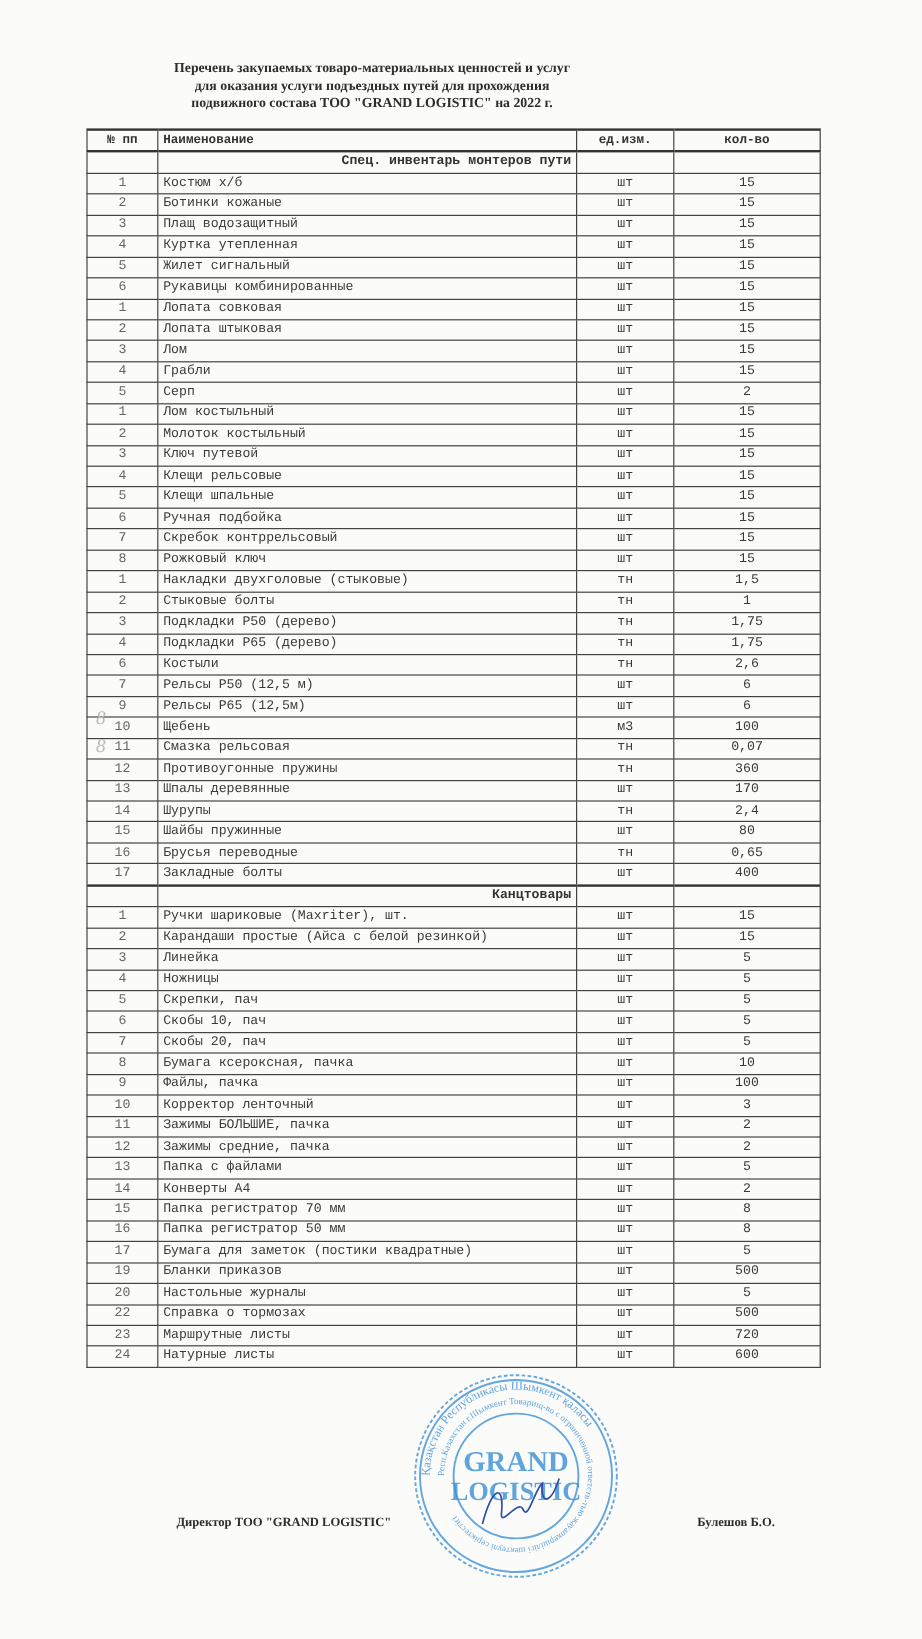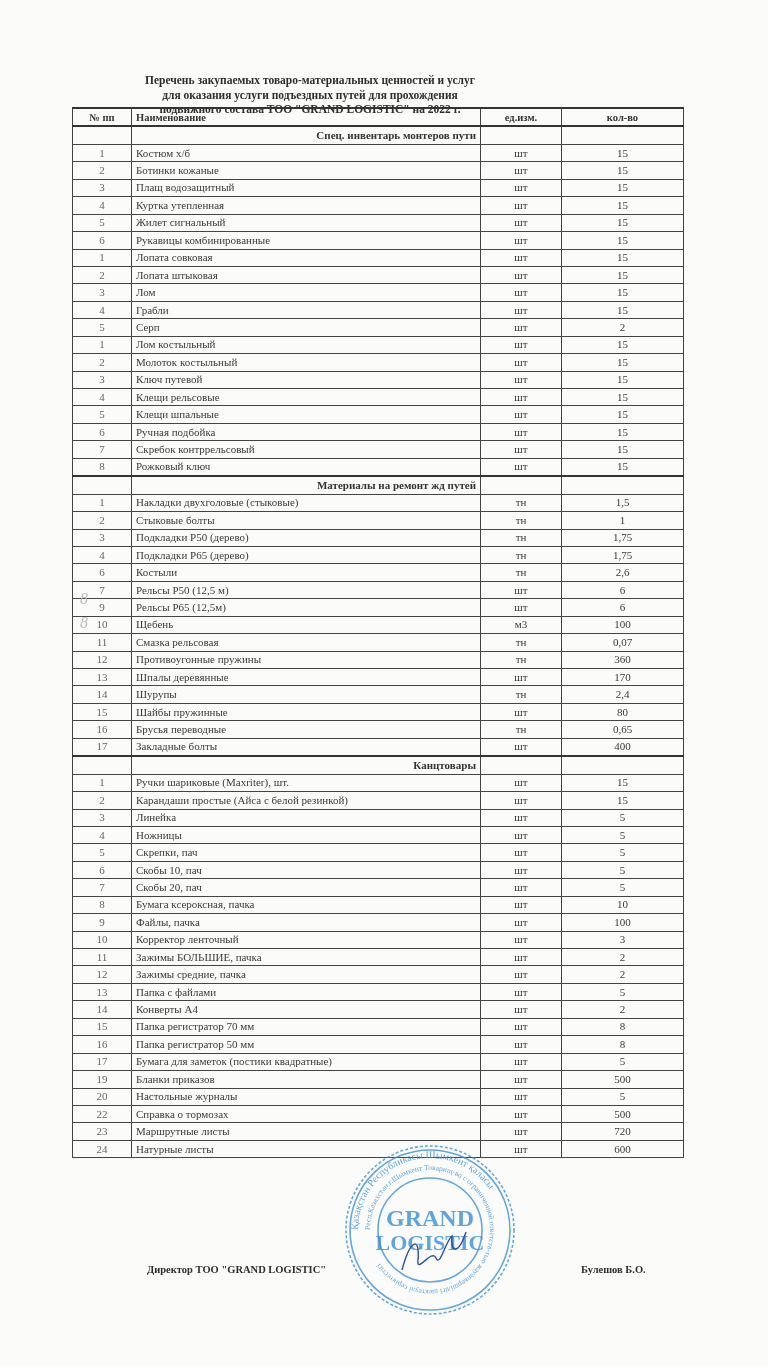--- a/index.html
+++ b/index.html
@@ -3,25 +3,25 @@
 <meta charset="utf-8">
 <style>
   html, body { margin: 0; padding: 0; }
   body {
     width: 768px; height: 1366px; background: #fbfbfa; position: relative;
     font-family: "Liberation Serif", "DejaVu Serif", serif; color: #2a2a2a;
     overflow: hidden;
   }
   .title {
     position: absolute; top: 50px; left: 0; width: 620px; text-align: center;
-    font-weight: bold; font-size: 11.5px; line-height: 14.5px; color: #2d2d2d; margin-top: 23px;
+    font-weight: bold; font-size: 11.5px; line-height: 14.5px; color: #2d2d2d;
   }
   table.main {
     position: absolute; top: 107px; left: 72px; width: 612px;
-    border-collapse: collapse; font-size: 11px; color: #3a3a3a;
+    border-collapse: collapse; font-size: 11px; color: #3a3a3a; font-family: Liberation Mono, monospace;
   }
   table.main td, table.main th {
     border: 1px solid #444; height: 16.45px; padding: 0 4px; line-height: 15px;
     white-space: nowrap;
   }
   table.main th { font-weight: bold; font-size: 10.5px; color: #333; }
   .c-num { width: 50px; text-align: center; color: #666; }
   .c-name { width: 340px; text-align: left; }
   .c-unit { width: 72px; text-align: center; }
   .c-qty { text-align: center; }
@@ -171,26 +171,20 @@
         <td class="c-num">7</td>
         <td class="c-name">Скребок контррельсовый</td>
         <td class="c-unit">шт</td>
         <td class="c-qty">15</td>
       </tr>
       <tr>
         <td class="c-num">8</td>
         <td class="c-name">Рожковый ключ</td>
         <td class="c-unit">шт</td>
         <td class="c-qty">15</td>
-      </tr>
-      <tr class="section">
-        <td class="c-num"></td>
-        <td class="c-name">Материалы на ремонт жд путей</td>
-        <td class="c-unit"></td>
-        <td class="c-qty"></td>
       </tr>
       <tr>
         <td class="c-num">1</td>
         <td class="c-name">Накладки двухголовые (стыковые)</td>
         <td class="c-unit">тн</td>
         <td class="c-qty">1,5</td>
       </tr>
       <tr>
         <td class="c-num">2</td>
         <td class="c-name">Стыковые болты</td>

